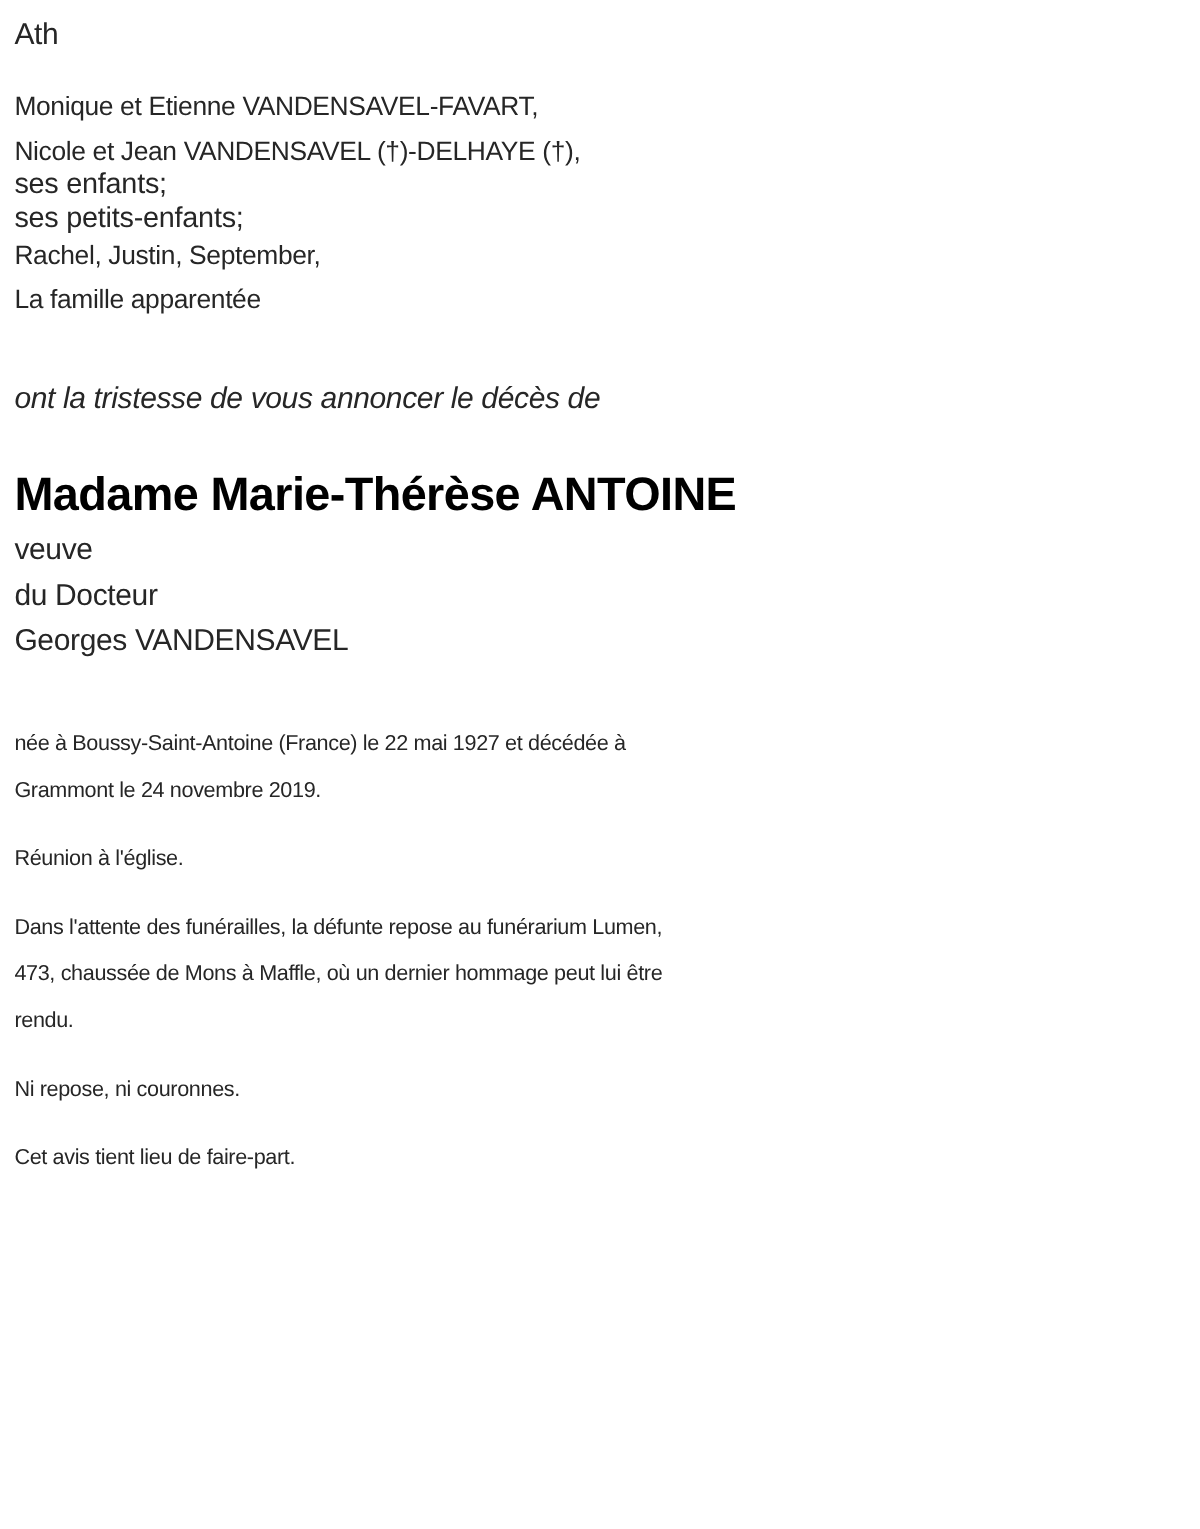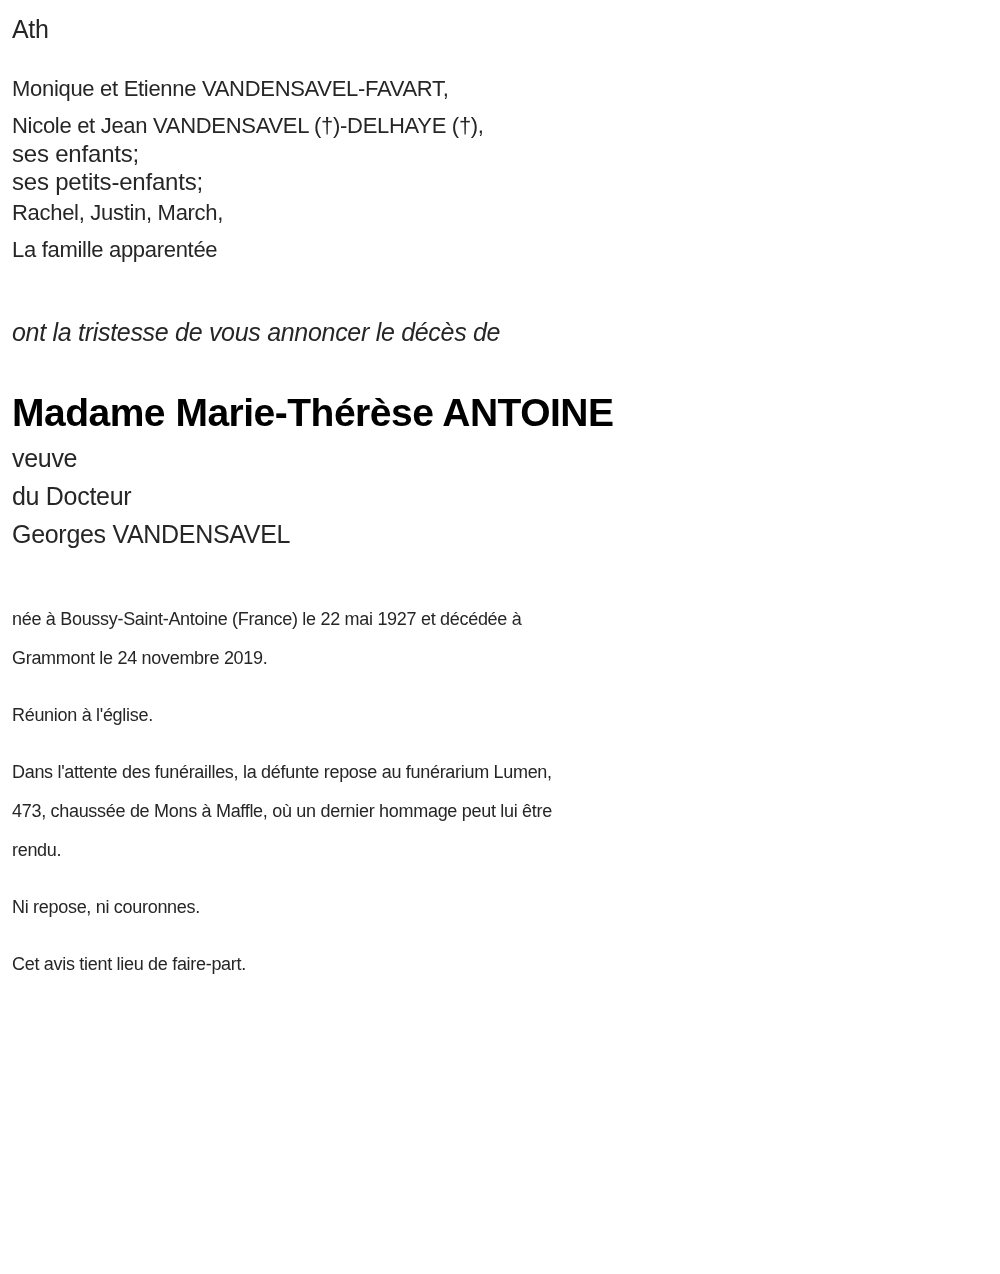--- a/index.html
+++ b/index.html
@@ -83,21 +83,21 @@
   <div class="city">Ath</div>
 
   <div class="family">
 
     <div class="names">Monique et Etienne VANDENSAVEL-FAVART,
 Nicole et Jean VANDENSAVEL (†)-DELHAYE (†),</div>
     <div class="relation">ses enfants;</div>
 
     <div class="relation">ses petits-enfants;</div>
 
-    <div class="names">Rachel, Justin, March,</div>
+    <div class="names">Rachel, Justin, September,</div>
 
     <div class="names">La famille apparentée</div>
   </div>
 
   <div class="intro">ont la tristesse de vous annoncer le décès de</div>
 
   <h1 class="deceased-name">Madame Marie-Thérèse ANTOINE</h1>
 
   <div class="deceased-status">veuve
 du Docteur

